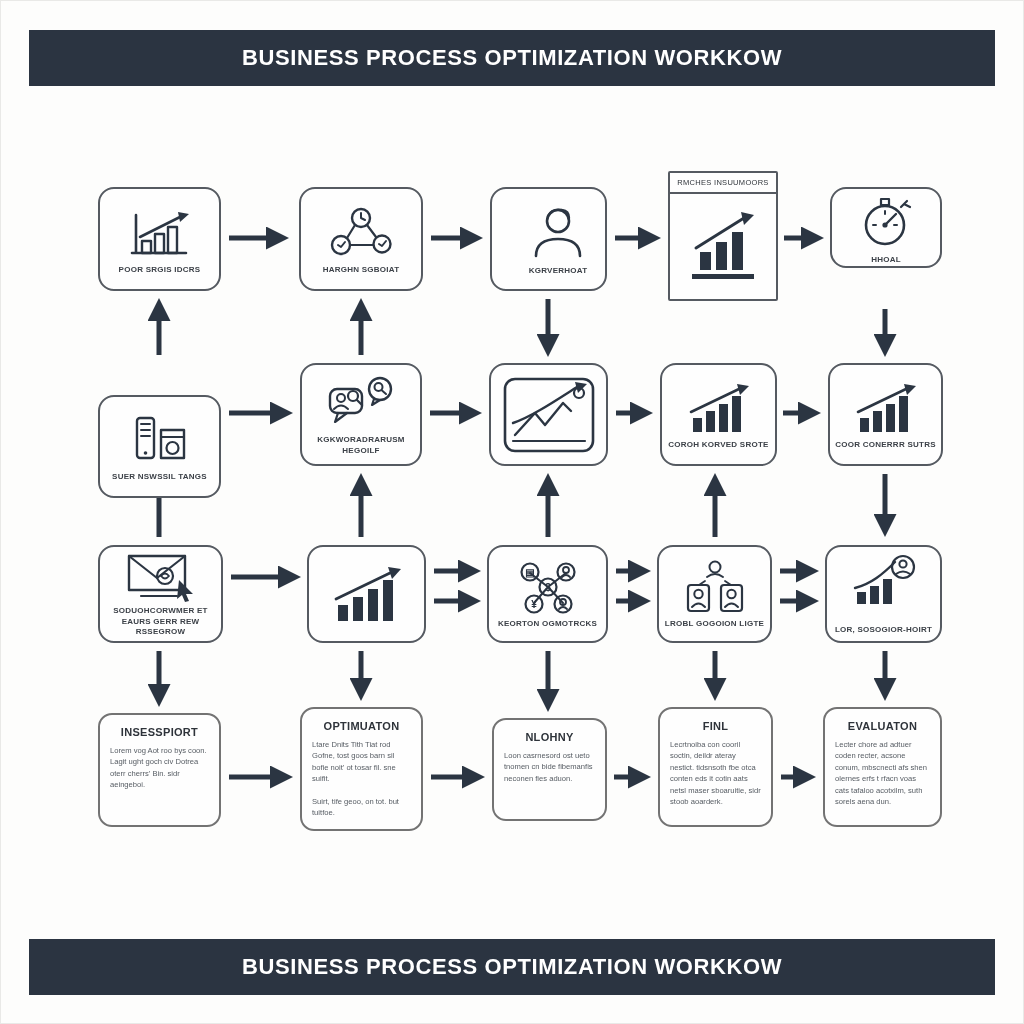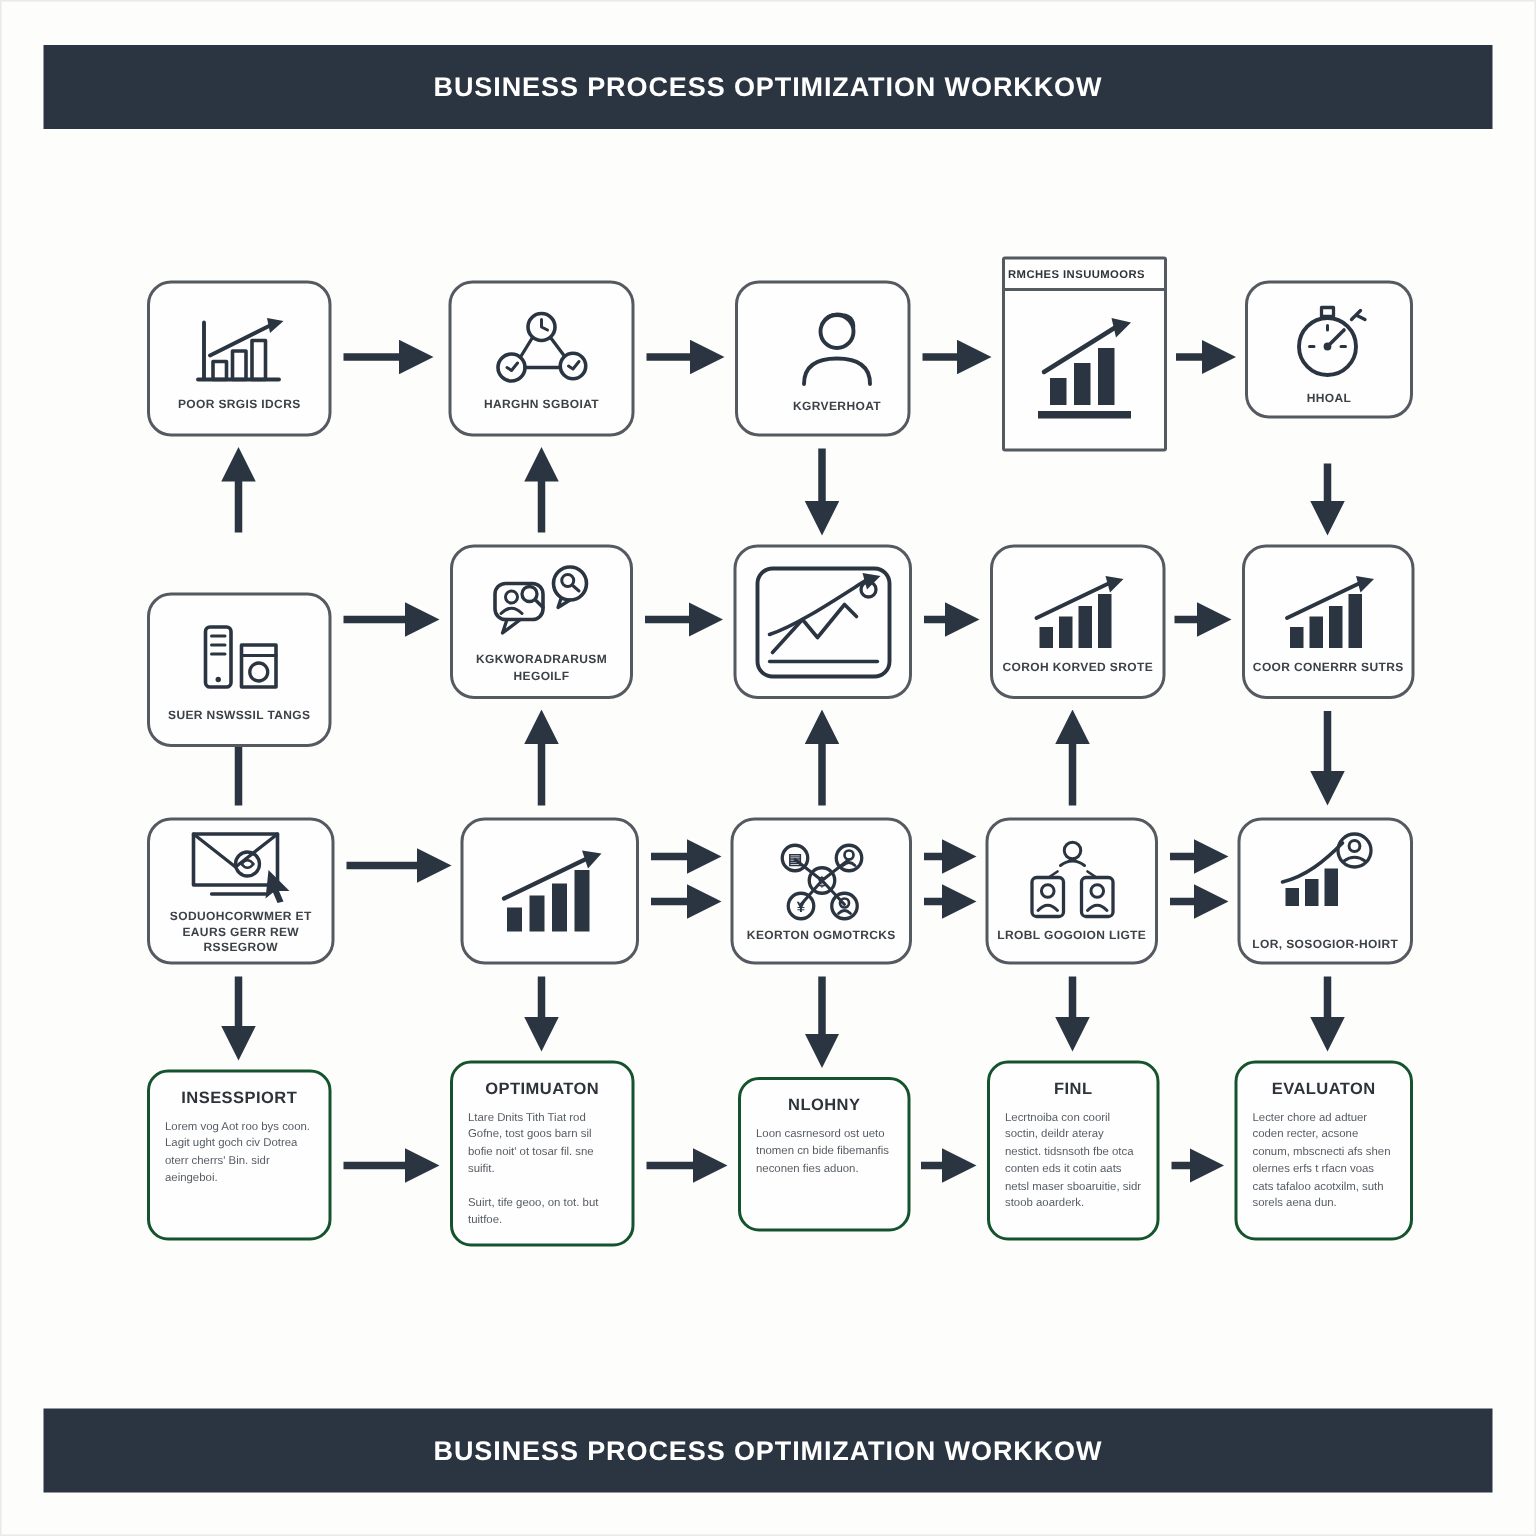--- a/index.html
+++ b/index.html
@@ -12,21 +12,21 @@
   }
   .canvas {
     position:absolute; inset:0;
     background:#fdfdfc;
     border:1px solid #e9e9e7;
   }
   .title-bar {
     position:absolute; left:28px; right:28px; height:56px;
     background:#2b3441; color:#fff;
     display:flex; align-items:center; justify-content:center;
-    font-weight:bold; font-size:18px; letter-spacing:0.6px;
+    font-weight:bold; font-size:22px; letter-spacing:0.6px;
   }
   .title-bar.top { top:29px; }
   .title-bar.bottom { bottom:28px; }
 
   .node {
     position:absolute;
     background:#fefefe;
     border:2px solid #555a61;
     border-radius:16px;
     display:flex; flex-direction:column;
@@ -38,29 +38,29 @@
     font-size:8px; font-weight:600; color:#3c4148;
     text-align:center; letter-spacing:0.25px; line-height:1.3;
     margin-top:4px;
   }
   .node.doc {
     border-radius:2px; padding:0;
     justify-content:flex-start;
   }
   .node.doc .dochead {
     width:100%; border-bottom:2px solid #555a61;
-    font-size:7.5px; font-weight:700; color:#2f343a;
-    padding:5px 2px; letter-spacing:0.3px;
+    font-size:7.5px; font-weight:400; color:#2f343a;
+    text-align:center; padding:5px 2px; letter-spacing:0.3px;
   }
   .node.doc .icon { flex:1; }
 
   .stage {
     position:absolute;
     background:#fefefe;
-    border:2px solid #14532d;
+    border:2px solid #737373;
     border-radius:14px;
     padding:11px 10px 9px;
   }
   .stage .stitle {
     font-size:11px; font-weight:700; color:#2e333a;
     text-align:center; margin-bottom:7px; letter-spacing:0.3px;
   }
   .stage .sbody {
     font-size:7.6px; color:#565c63; line-height:1.5;
     white-space:pre-line;
@@ -179,21 +179,21 @@
         <rect class="ink-fill" x="22" y="48" width="11" height="18"></rect>
         <rect class="ink-fill" x="38" y="38" width="11" height="28"></rect>
         <rect class="ink-fill" x="54" y="28" width="11" height="38"></rect>
         <path class="ink-stroke" stroke-width="3" d="M18 44 L66 14"></path>
         <polygon class="ink-fill" points="63,8 76,11 66,21"></polygon>
         <rect class="ink-fill" x="14" y="70" width="62" height="5"></rect>
       </svg>
     </span>
   </div>
 
-  <div class="node" style="left:829px; top:186px; width:112px; height:92px;">
+  <div class="node" style="left:829px; top:186px; width:112px; height:81px;">
     <span class="icon">
       <svg width="70" height="62" viewBox="0 0 70 62">
         <circle class="ink-stroke" stroke-width="2.6" cx="34" cy="36" r="19"></circle>
         <rect class="ink-stroke" stroke-width="2.2" x="30" y="10" width="8" height="6"></rect>
         <path class="ink-stroke" stroke-width="2.2" d="M50 18 L56 12 M53 15 L59 18"></path>
         <path class="ink-stroke" stroke-width="2.4" d="M34 36 L45 25"></path>
         <circle class="ink-fill" cx="34" cy="36" r="2.6"></circle>
         <path class="ink-stroke" stroke-width="2" d="M34 22 V25 M22 36 H25 M46 36 H43"></path>
       </svg>
     </span>

